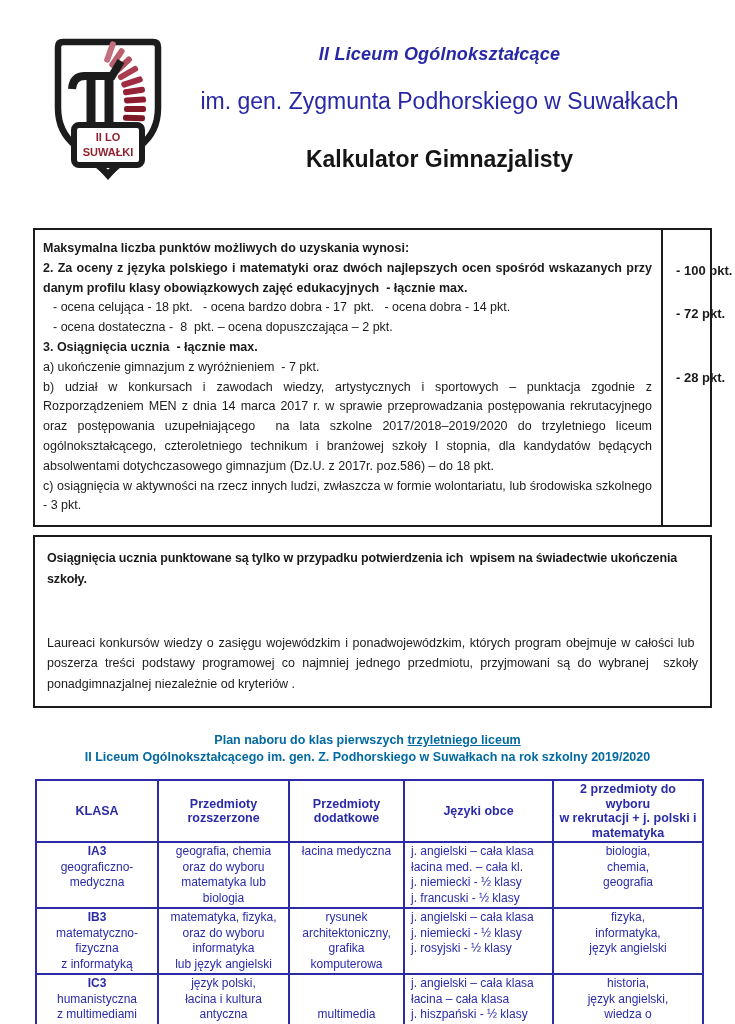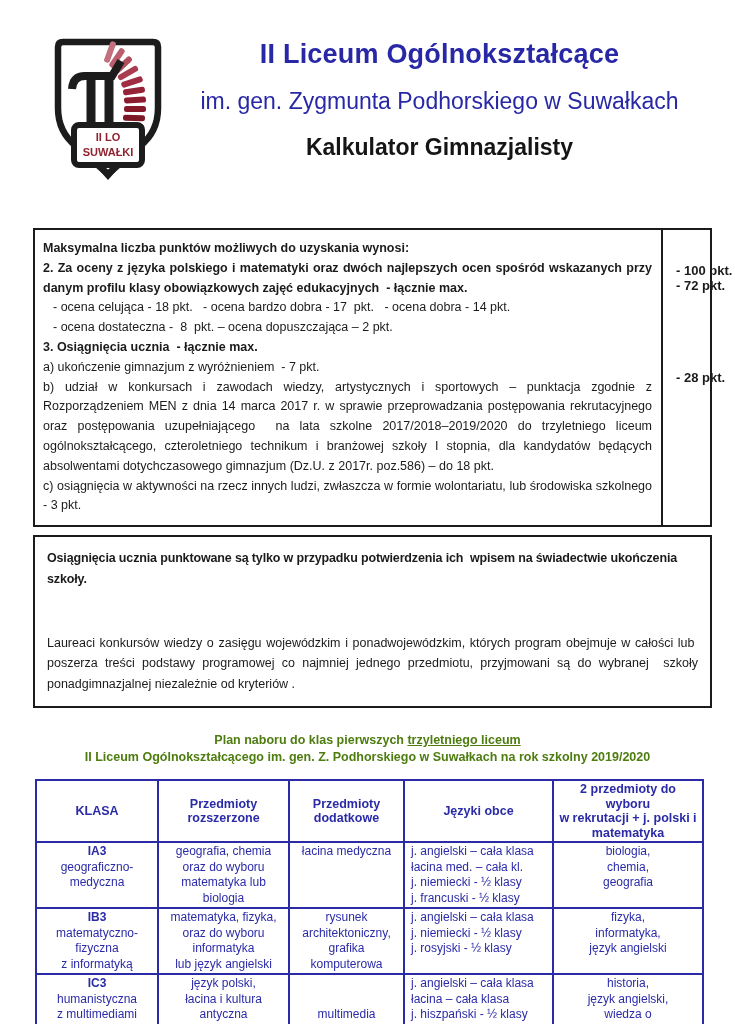--- a/index.html
+++ b/index.html
@@ -11,59 +11,59 @@
     background: #ffffff;
     font-family: "Liberation Sans", sans-serif;
     color: #1b1b1b;
     overflow: hidden;
   }
   
   .hdr { display: flex; padding: 37px 26px 0 46px; }
   .logo-wrap { width: 124px; height: 146px; flex: none; }
   .hdr-text { flex: 1; text-align: center; padding-top: 2px; }
   .school-name {
-    font-size: 27px; font-weight: bold; color: #2828a6;
-    line-height: 30px; letter-spacing: 0.2px;
+    font-size: 18px; font-weight: bold; color: #2828a6;
+    line-height: 30px; letter-spacing: 0.2px; font-style: italic;
   }
   .patron { font-size: 23px; color: #2828a6; line-height: 27px; margin-top: 19px; }
-  .calc-title { font-size: 23px; font-weight: bold; color: #151515; margin-top: 19px; }
+  .calc-title { font-size: 23px; font-weight: bold; color: #151515; margin-top: 31px; }
   
   .box1 {
     margin: 45px 23px 0 33px;
     border: 2px solid #1b1b1b;
     display: flex;
   }
   .b1-main {
     width: 626px; flex: none;
     padding: 9px 9px 9px 8px;
     font-size: 12.5px; line-height: 19.8px;
   }
   .b1-main p { margin: 0; }
   .bold { font-weight: bold; }
   .just { text-align: justify; }
   .indent { padding-left: 10px; }
   .b1-pts {
     flex: 1; border-left: 2px solid #1b1b1b;
     position: relative; font-weight: bold; font-size: 13px;
   }
   .pt { position: absolute; left: 13px; white-space: nowrap; }
-  .pt1 { top: 33px; } .pt2 { top: 48px; } .pt3 { top: 140px; }
+  .pt1 { top: 33px; } .pt2 { top: 76px; } .pt3 { top: 140px; }
   
   .box2 {
     margin: 8px 23px 0 33px;
     border: 2px solid #1b1b1b;
     padding: 11px 12px 12px;
     font-size: 12.5px; line-height: 20.4px;
   }
   .box2 .lead { font-weight: bold; letter-spacing: -0.15px; }
   .box2 .body { text-align: justify; margin-top: 44px; }
   
   .plan-heading {
     margin-top: 24px; text-align: center;
-    color: #4d7c0f; font-weight: bold; font-size: 12.5px; line-height: 17px;
+    color: #0369a1; font-weight: bold; font-size: 12.5px; line-height: 17px;
   }
   .ul { text-decoration: underline; }
   
   .plan-table {
     margin: 13px 0 0 35px;
     border-collapse: collapse; table-layout: fixed;
     width: 667px;
     color: #2b2ba8; font-size: 12px; line-height: 15.5px;
   }
   .plan-table th, .plan-table td {

